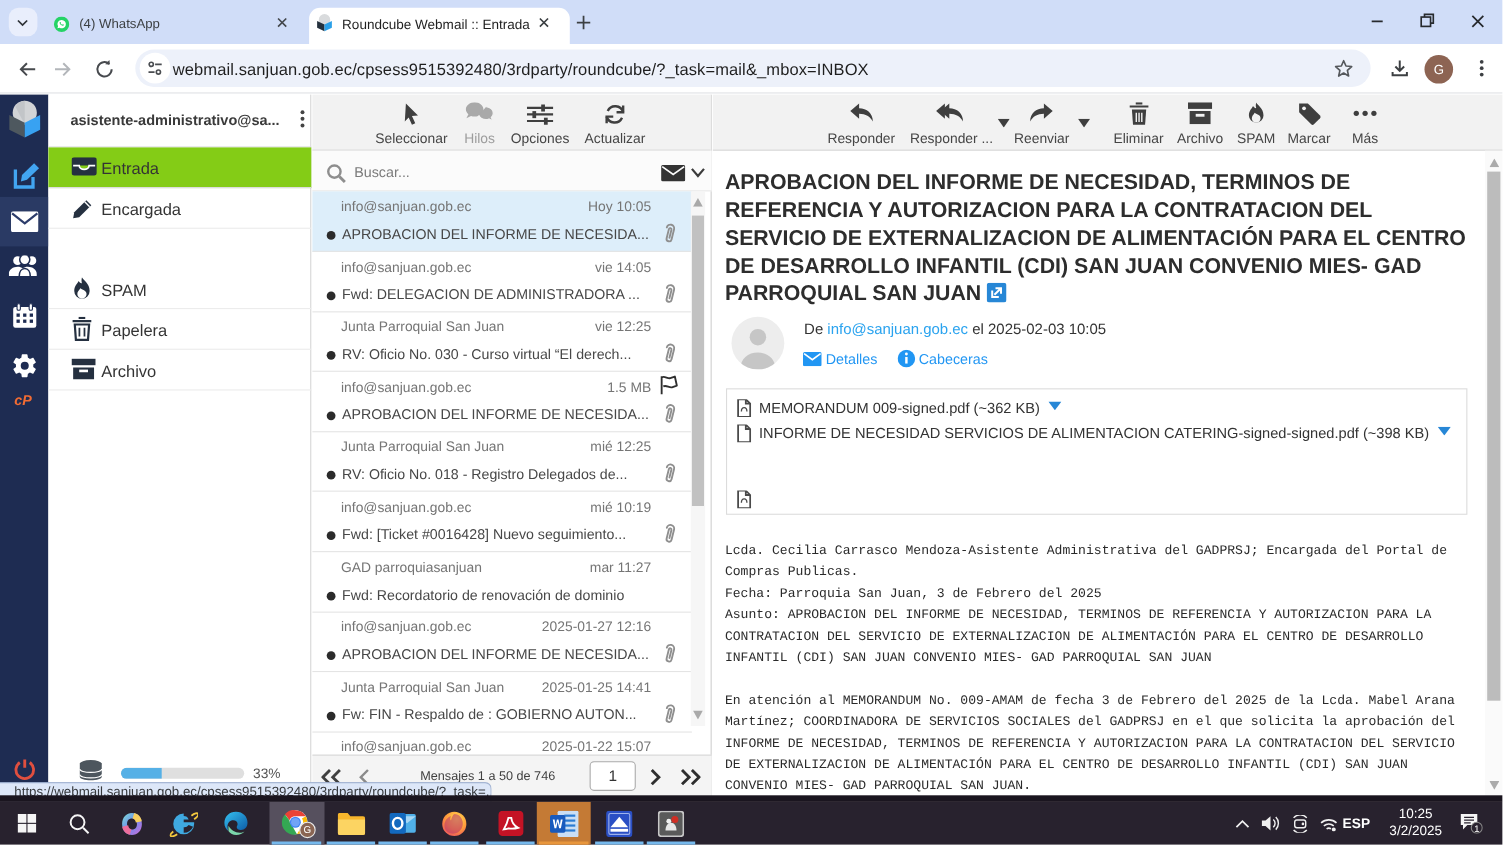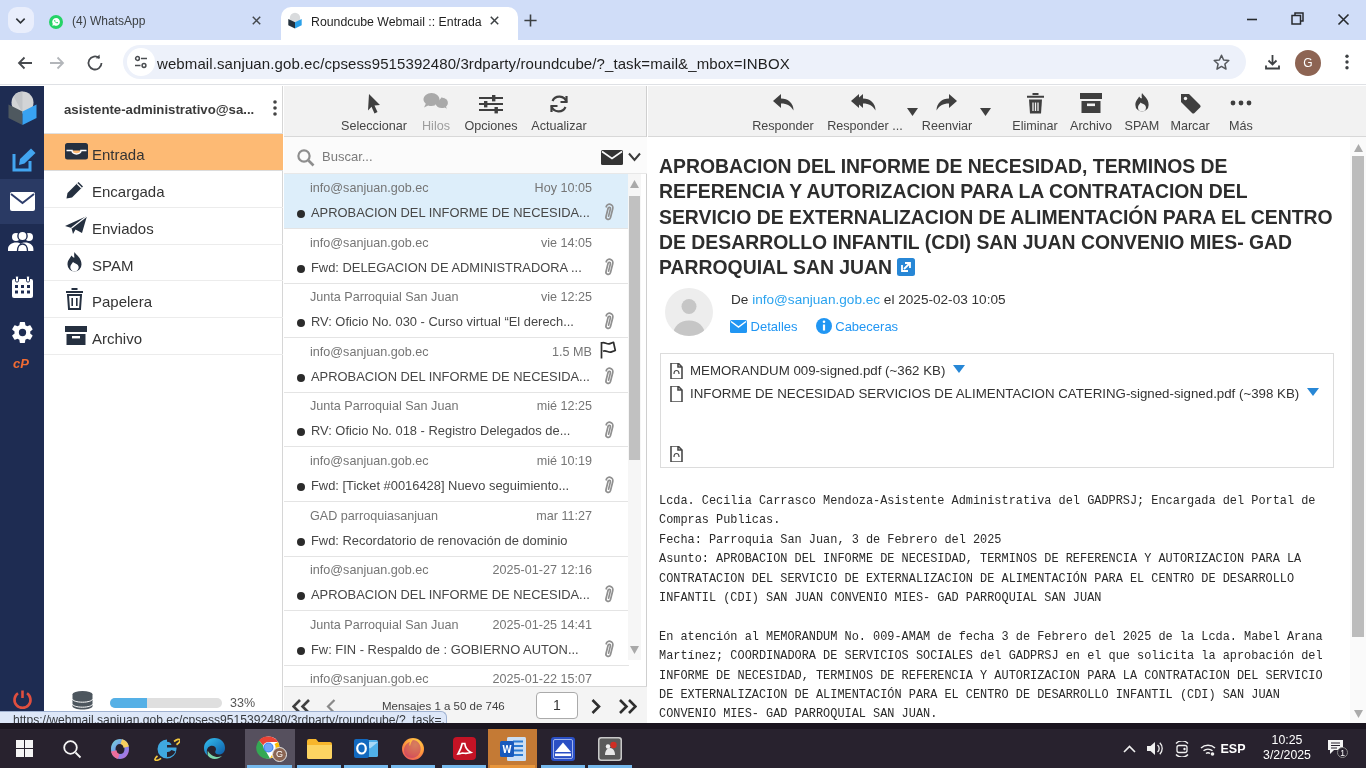--- a/index.html
+++ b/index.html
@@ -180,40 +180,33 @@
         </svg>
   </div>
   <div id="folders">
     <div class="abs" style="left:20px;top:16px;width:200px;font-size:13.2px;font-weight:bold;color:#3a3a3a;white-space:nowrap">asistente-administrativo@sa...</div>
     <svg class="abs" style="left:222px;top:13px" width="18" height="18" viewBox="0 0 18 18">
           <circle cx="9" cy="3" r="1.8" fill="#444"></circle>
           <circle cx="9" cy="9" r="1.8" fill="#444"></circle>
           <circle cx="9" cy="15" r="1.8" fill="#444"></circle>
         </svg>
     <div class="abs" style="left:0;top:47px;width:239px;border-top:1px solid #e0e0e0"></div>
-    <div class="folder-row" style="top:48px;background:#fdba74;border-bottom:1px solid #dcdcdc">
+    <div class="folder-row" style="top:48px;background:#84cc16;border-bottom:1px solid #dcdcdc">
       <svg width="23" height="17" viewBox="0 0 23 17">
             <path d="M2.5 0 h18 a2.5 2.5 0 0 1 2.5 2.5 V14 a2.5 2.5 0 0 1-2.5 2.5 h-18 A2.5 2.5 0 0 1 0 14 V2.5 A2.5 2.5 0 0 1 2.5 0 Z M2 7.5 h5 c0 1.8 1.8 3.2 4.5 3.2 s4.5-1.4 4.5-3.2 h5" fill="#253040" fill-rule="evenodd" stroke="none"></path>
             <path d="M1.5 7.5 h5.5 c0 2 2 3.5 4.5 3.5 s4.5-1.5 4.5-3.5 h5.5" stroke="#fff" stroke-width="1.5" fill="none"></path>
           </svg>
           <span>Entrada</span>
         </div>
     <div class="folder-row" style="top:85.6px">
       <svg width="21" height="21" viewBox="0 0 21 21">
             <path d="M2.5 14 L13.5 3 L18 7.5 L7 18.5 L1.5 19.5 Z" fill="#253040"></path>
             <path d="M12 4.5 L16.5 9" stroke="#fff" stroke-width="1.3"></path>
           </svg>
           <span>Encargada</span>
-        </div>
-    <div class="folder-row" style="top:122.2px">
-      <svg width="23" height="19" viewBox="0 0 23 19">
-            <path d="M0 10 L22 0 L17 17 L10.5 13.5 L8 18 L6.5 12 Z" fill="#253040"></path>
-            <path d="M22 0 L6.5 12" stroke="#fff" stroke-width="1.2" fill="none"></path>
-          </svg>
-          <span>Enviados</span>
         </div>
     <div class="folder-row" style="top:158.8px">
       <svg width="19" height="22" viewBox="0 0 19 22">
             <path d="M9.5 0 C11 3 16.5 5.5 16.5 12.5 a7 7 0 0 1-14 0 C2.5 8 5 6.5 6.5 3.5 7.5 5 8.5 5.8 9.5 5.5 9 4 9 2 9.5 0 Z" fill="#253040"></path>
             <path d="M9.5 19.5 a4.2 4.2 0 0 1-4.2-4.2 c0-2.4 1.7-3.3 2.7-5.3 1.5 1.5 5.7 1.8 5.7 5.3 a4.2 4.2 0 0 1-4.2 4.2 Z" fill="#fff"></path>
           </svg>
           <span>SPAM</span>
         </div>
     <div class="folder-row" style="top:195.4px">
       <svg width="19" height="22" viewBox="0 0 19 22">

